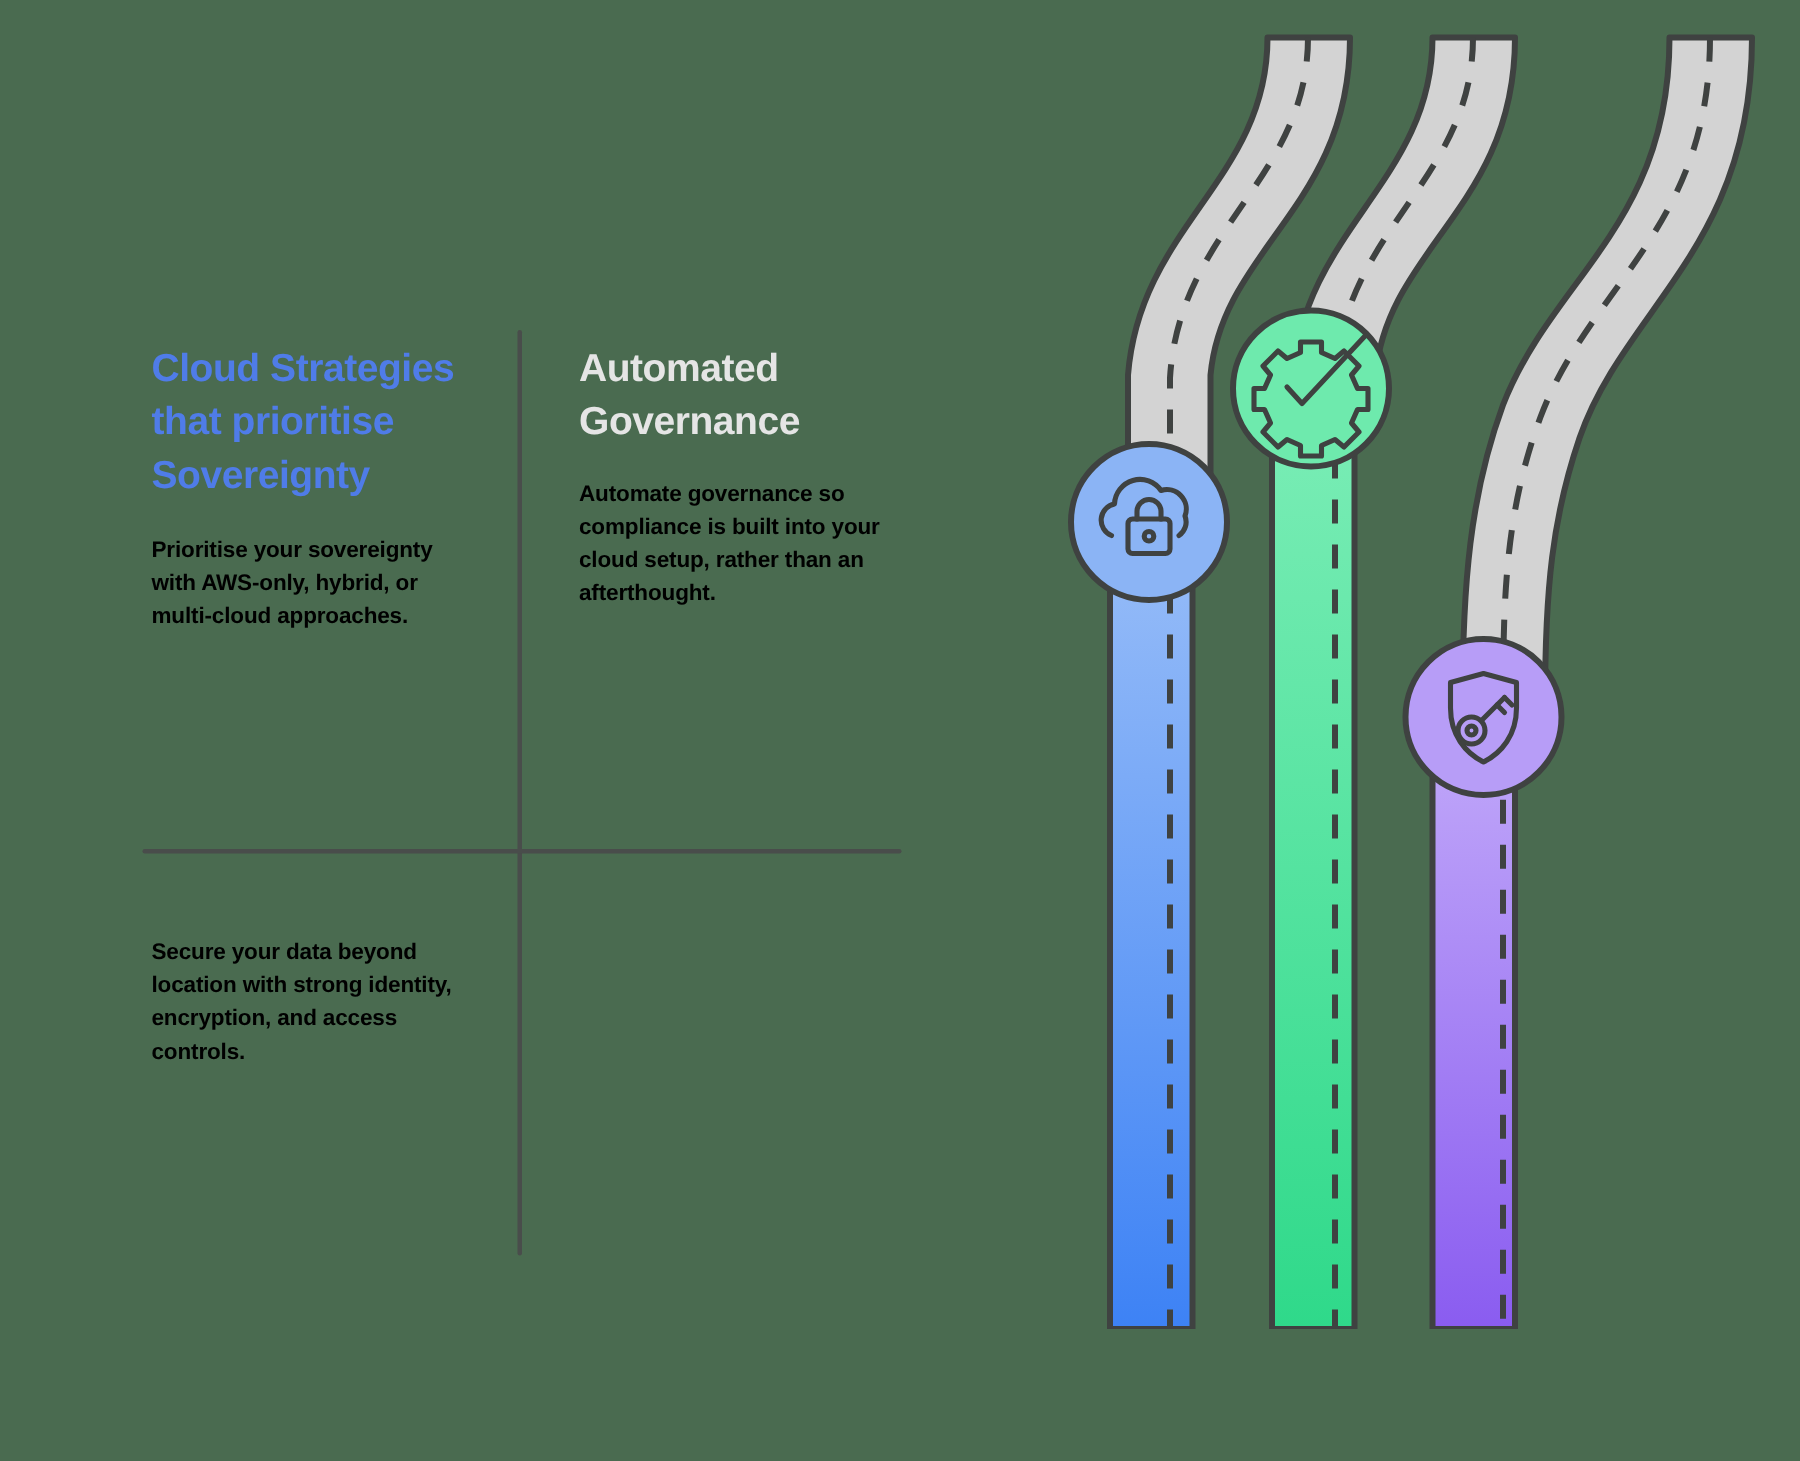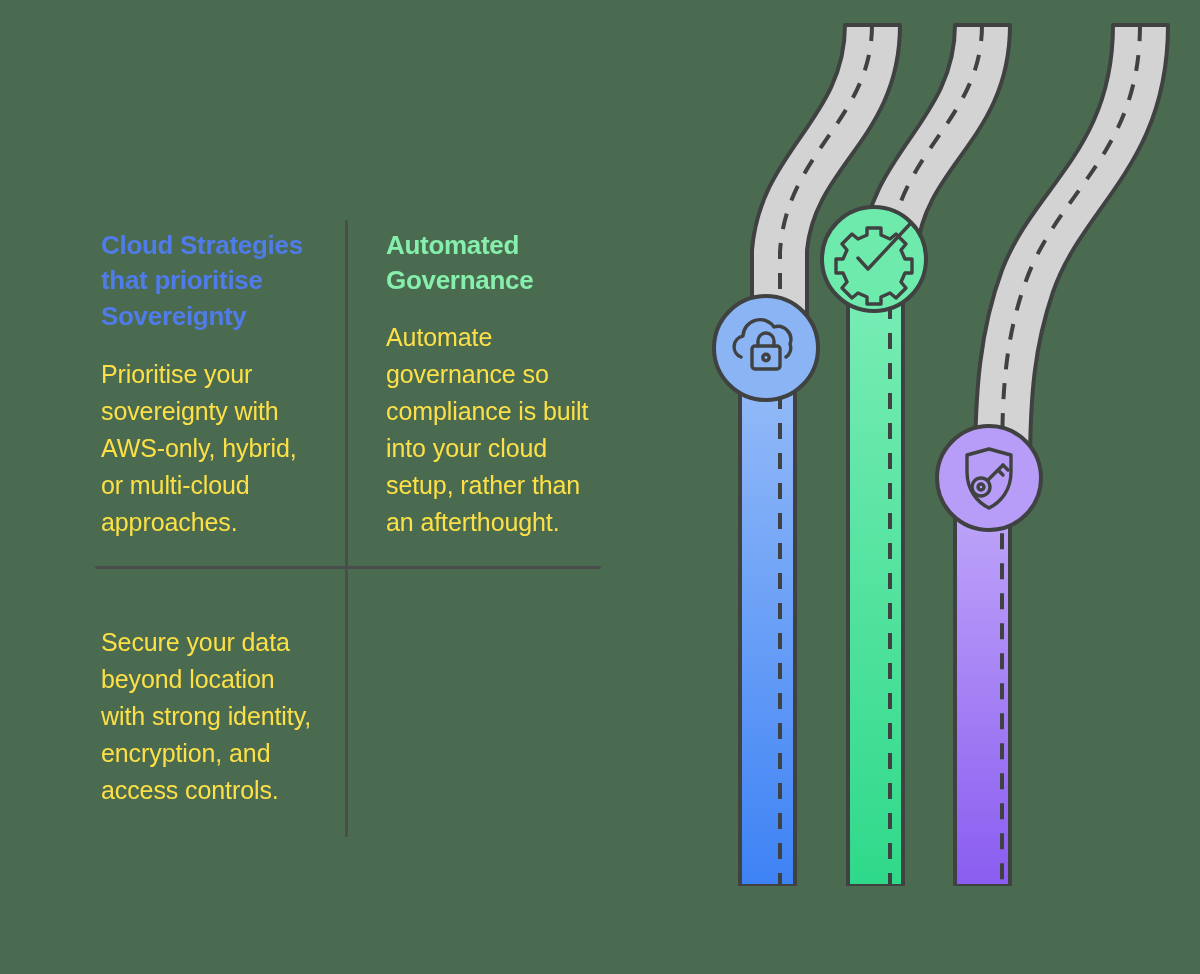--- a/index.html
+++ b/index.html
@@ -51,31 +51,31 @@
 
   .cell h2 {
     margin: 0;
     font-size: 26px;
     line-height: 1.36;
     font-weight: 800;
     letter-spacing: -0.3px;
   }
   .cell p {
     margin: 22px 0 0 0;
-    font-size: 25px;
+    font-size: 15px;
     line-height: 1.48;
-    font-weight: 400;
-    color: #fde047;
+    font-weight: 700;
+    color: #000000;
     letter-spacing: -0.1px;
   }
   .cell-topright p { margin-top: 20px; }
   .cell-bottom p { }
 
   .h-blue   { color: #4f7ce8; }
-  .h-green  { color: #86efac; }
+  .h-green  { color: #e5e5e5; }
   .h-purple { color: #7b5cf0; }
 
   
   #roads {
     position: absolute;
     left: 0;
     top: 0;
     width: 1200px;
     height: 974px;
   }

